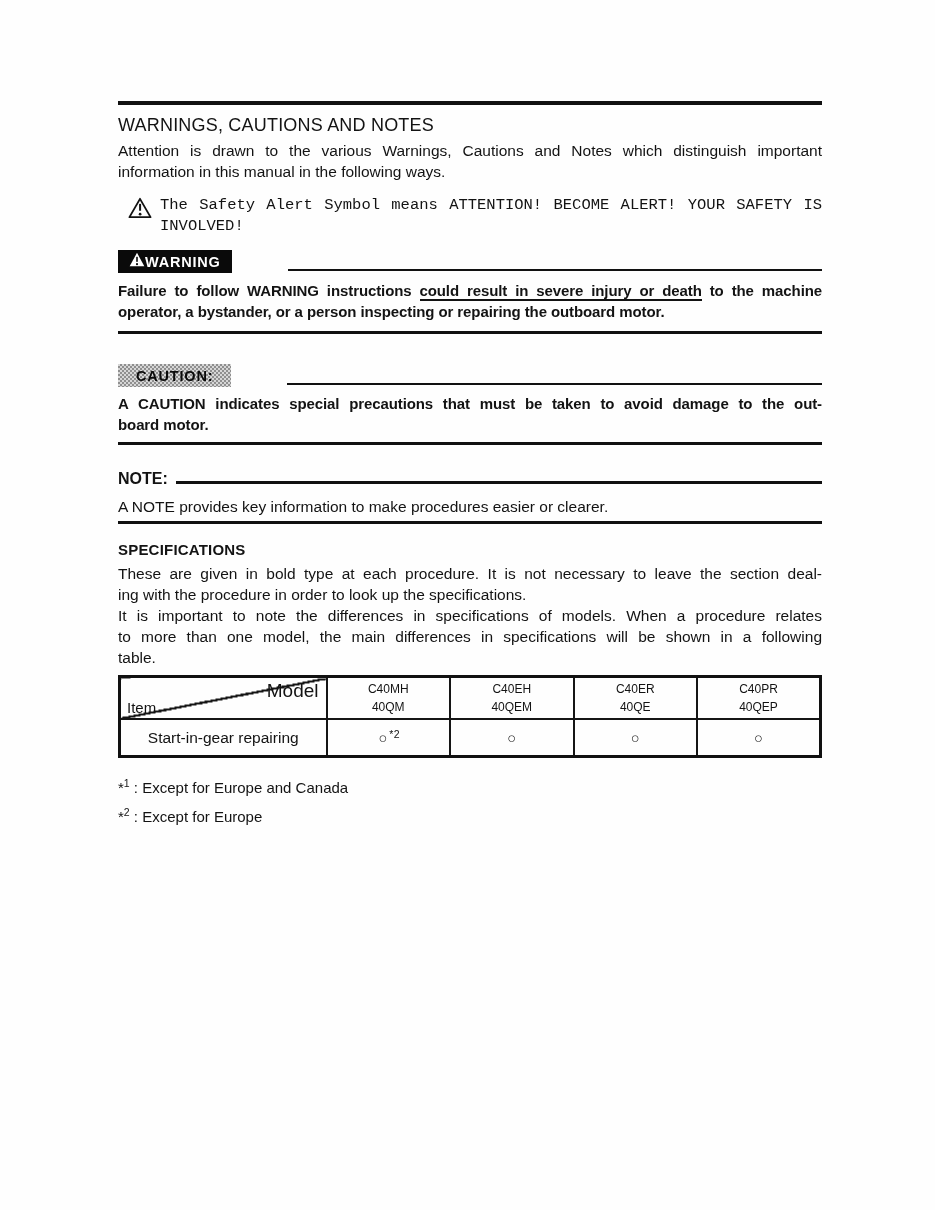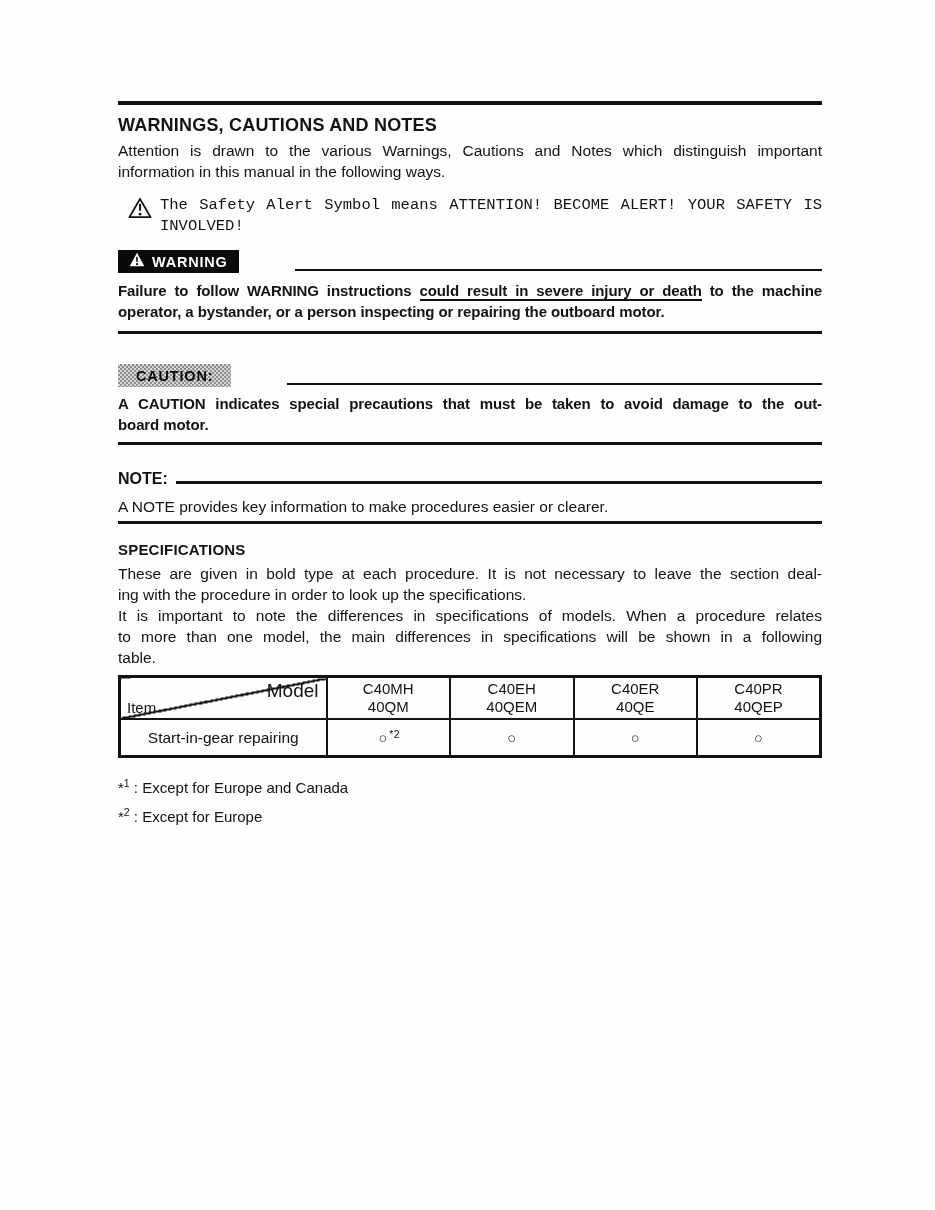--- a/index.html
+++ b/index.html
@@ -15,38 +15,38 @@
     position: absolute;
     left: 118px; top: 0;
     width: 704px;
     padding-top: 101px;
   }
   .rule-top { height: 4px; background: #111; }
   .rule { height: 3px; background: #111; }
 
   h1.sec-title {
     margin: 10px 0 0 0;
-    font-size: 18px; font-weight: 700; letter-spacing: 0.2px;
+    font-size: 18px; font-weight: 400; letter-spacing: 0.2px;
   }
   .jline {
     font-size: 15.5px; line-height: 21px;
     text-align: justify; text-align-last: justify;
     white-space: normal;
   }
   .jline.last { text-align-last: left; }
   .intro { margin-top: 4px; }
 
   .safety-row { display: flex; margin-top: 13px; }
   .safety-icon-col { width: 42px; flex: 0 0 42px; padding-top: 2px; padding-left: 10px; box-sizing: border-box; }
   .safety-text { flex: 1; font-family: Liberation Mono, monospace; }
 
   .badge-row { display: flex; align-items: flex-end; margin-top: 13px; }
   .badge {
     height: 23px; padding: 0 11px;
-    display: flex; align-items: center; gap: 7px;
+    display: flex; align-items: center; 
     box-sizing: border-box;
   }
   .badge-warning { background: #0a0a0a; color: #ffffff; }
   .badge-caution {
     color: #0a0a0a;
     background-color: #c9c9c9;
     background-image:
       linear-gradient(45deg, #8f8f8f 25%, transparent 25%, transparent 75%, #8f8f8f 75%),
       linear-gradient(45deg, #8f8f8f 25%, #d6d6d6 25%, #d6d6d6 75%, #8f8f8f 75%);
     background-size: 4px 4px;
@@ -89,21 +89,21 @@
   th.corner-cell {
     position: relative; height: 40px; padding: 0;
     background-image: linear-gradient(to bottom right,
       transparent calc(50% - 1.2px), #151515 calc(50% - 1.2px),
       #151515 calc(50% + 1.2px), transparent calc(50% + 1.2px));
     font-weight: 400;
   }
   .corner-model { position: absolute; top: 2px; right: 7px; font-size: 19px; }
   .corner-item { position: absolute; bottom: 2px; left: 6px; font-size: 15px; }
   th.model-cell {
-    font-weight: 400; font-size: 15px; line-height: 18px;
+    font-weight: 400; font-size: 12px; line-height: 18px;
     text-align: center; vertical-align: middle; padding: 2px 0;
   }
   td.item-cell { text-align: center; font-size: 15.5px; height: 33px; }
   td.value-cell { text-align: center; font-size: 14px; height: 33px; }
   .circle-sym { font-size: 14.5px; }
   .cell-note { font-size: 10.5px; position: relative; top: -5px; left: 2px; letter-spacing: 0.5px; }
 
   .footnotes { margin-top: 13px; font-size: 15px; line-height: 24px; }
   .fn-num { font-size: 10.5px; vertical-align: super; }
 </style>

